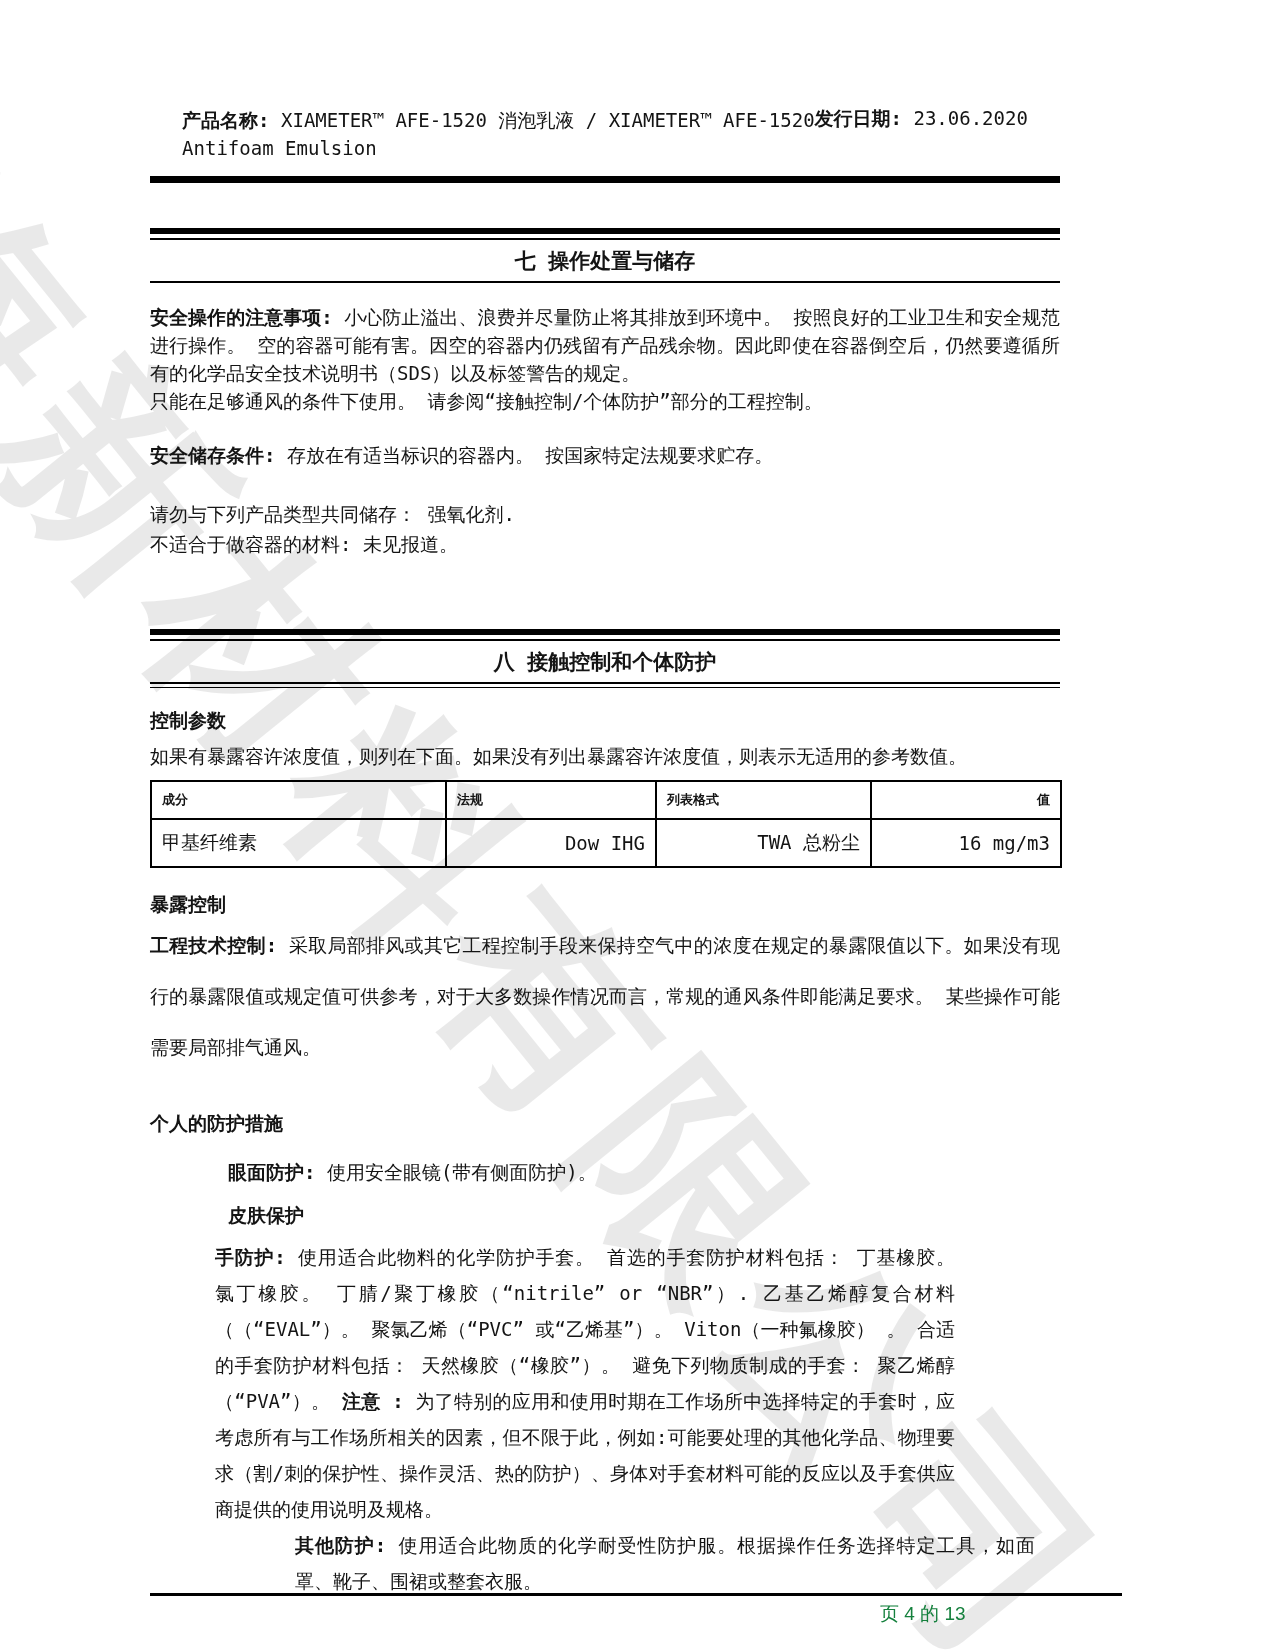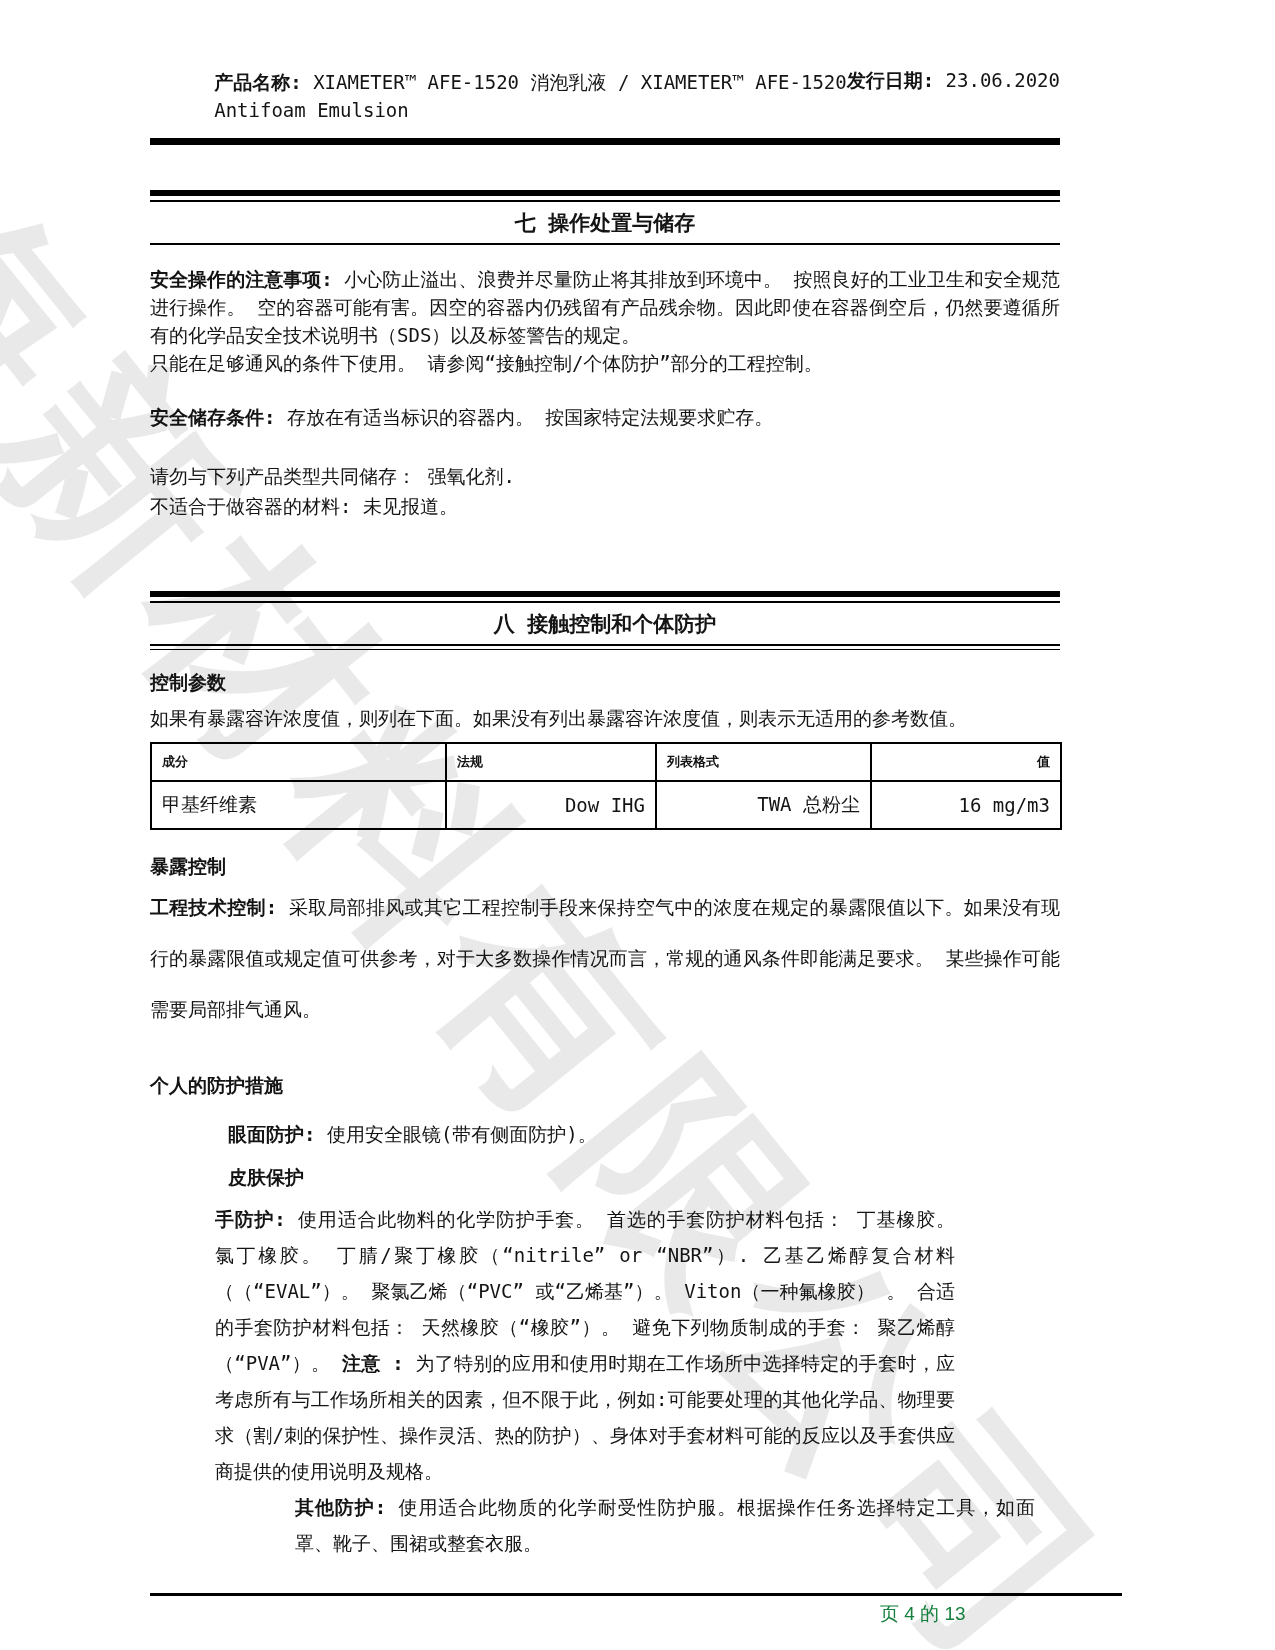--- a/index.html
+++ b/index.html
@@ -11,21 +11,21 @@
   }
   
   .watermark{
     position:absolute;left:-130px;top:-50px;z-index:1;
     transform:rotate(51deg);transform-origin:0 0;
     font-size:212px;font-weight:bold;letter-spacing:16px;
     color:rgba(0,0,0,0.085);white-space:nowrap;pointer-events:none;
   }
   .content{position:absolute;left:150px;top:0;width:910px;z-index:2;}
   strong{font-weight:bold;}
-  .hdr{display:flex;justify-content:flex-end;margin-top:68px;}
+  .hdr{display:flex;justify-content:center;margin-top:106px;}
   .hdr-left{line-height:28px;max-width:650px;}
   .hdr-right{white-space:nowrap;}
   .sds{margin-top:16px;}
   .rule-top{margin-top:14px;height:7px;background:#000;}
   
   .sec7{margin-top:45px;}
   .sec8{margin-top:70px;}
   .bar{height:6px;background:#000;}
   .g4{height:4px;}
   .thin{height:2px;background:#000;}

